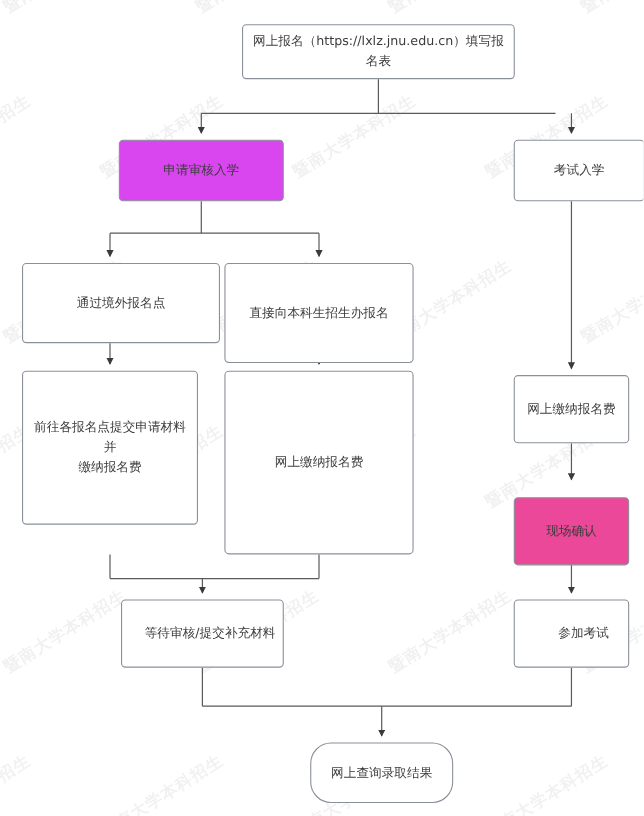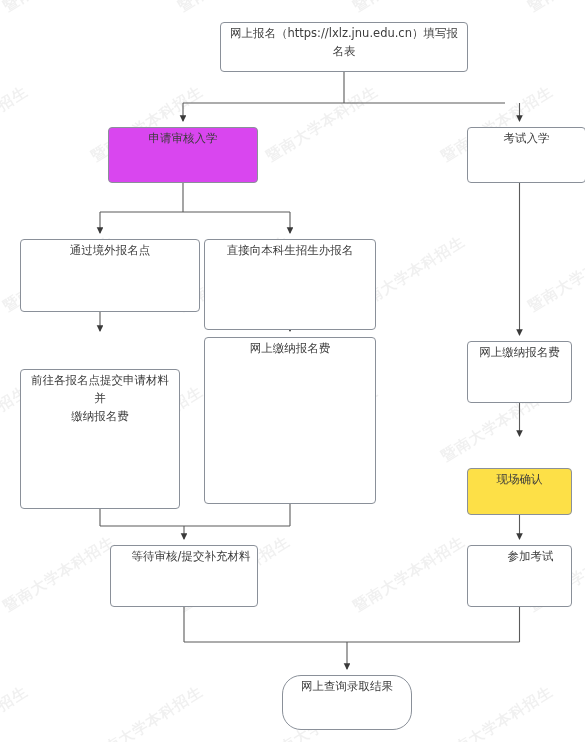--- a/index.html
+++ b/index.html
@@ -49,20 +49,21 @@
     pointer-events: none;
   }
   
   .node {
     position: absolute;
     box-sizing: border-box;
     background: #ffffff;
     border: 1px solid #8a9099;
     border-radius: 4px;
     display: flex;
+    align-items: center;
     justify-content: center;
     text-align: center;
     z-index: 2;
     color: #3c3c3c;
     font-size: 11.5px;
     line-height: 1.55;
     padding: 2px 6px;
   }
   .node .node-label {
     display: block;
@@ -151,31 +152,31 @@
       </div>
       <div class="node" style="left: 467px; top: 127px; width: 119px; height: 56px; border-color: rgb(138, 144, 153); background: rgb(255, 255, 255); color: rgb(60, 60, 60);">
         <span class="node-label">考试入学</span>
       </div>
       <div class="node" style="left: 20px; top: 239px; width: 180px; height: 73px; border-color: rgb(138, 144, 153); background: rgb(255, 255, 255); color: rgb(60, 60, 60);">
         <span class="node-label">通过境外报名点</span>
       </div>
       <div class="node" style="left: 204px; top: 239px; width: 172px; height: 91px; border-color: rgb(138, 144, 153); background: rgb(255, 255, 255); color: rgb(60, 60, 60);">
         <span class="node-label">直接向本科生招生办报名</span>
       </div>
-      <div class="node" style="left: 20px; top: 337px; width: 160px; height: 140px; border-color: rgb(138, 144, 153); background: rgb(255, 255, 255); color: rgb(60, 60, 60); margin-top: 32px;">
+      <div class="node" style="left: 20px; top: 337px; width: 160px; height: 140px; border-color: rgb(138, 144, 153); background: rgb(255, 255, 255); color: rgb(60, 60, 60);">
         <span class="node-label">前往各报名点提交申请材料并
 缴纳报名费</span>
       </div>
       <div class="node" style="left: 204px; top: 337px; width: 172px; height: 167px; border-color: rgb(138, 144, 153); background: rgb(255, 255, 255); color: rgb(60, 60, 60);">
         <span class="node-label">网上缴纳报名费</span>
       </div>
       <div class="node" style="left: 467px; top: 341px; width: 105px; height: 62px; border-color: rgb(138, 144, 153); background: rgb(255, 255, 255); color: rgb(60, 60, 60);">
         <span class="node-label">网上缴纳报名费</span>
       </div>
-      <div class="node" style="left: 467px; top: 468px; width: 105px; height: 47px; border-color: rgb(138, 144, 153); background: #fde047; color: rgb(60, 60, 60);">
+      <div class="node" style="left: 467px; top: 452px; width: 105px; height: 62px; border-color: rgb(138, 144, 153); background: #ec4899; color: rgb(60, 60, 60);">
         <span class="node-label">现场确认</span>
       </div>
       <div class="node" style="left: 467px; top: 545px; width: 105px; height: 62px; border-color: rgb(138, 144, 153); background: rgb(255, 255, 255); color: rgb(60, 60, 60); padding-left: 28px;">
         <span class="node-label">参加考试</span>
       </div>
       <div class="node" style="left: 110px; top: 545px; width: 148px; height: 62px; border-color: rgb(138, 144, 153); background: rgb(255, 255, 255); color: rgb(60, 60, 60); padding-left: 20px;">
         <span class="node-label">等待审核/提交补充材料</span>
       </div>
       <div class="node" style="left: 282px; top: 675px; width: 130px; height: 55px; border-color: rgb(138, 144, 153); background: rgb(255, 255, 255); color: rgb(60, 60, 60); border-radius: 19px;">
         <span class="node-label">网上查询录取结果</span>

